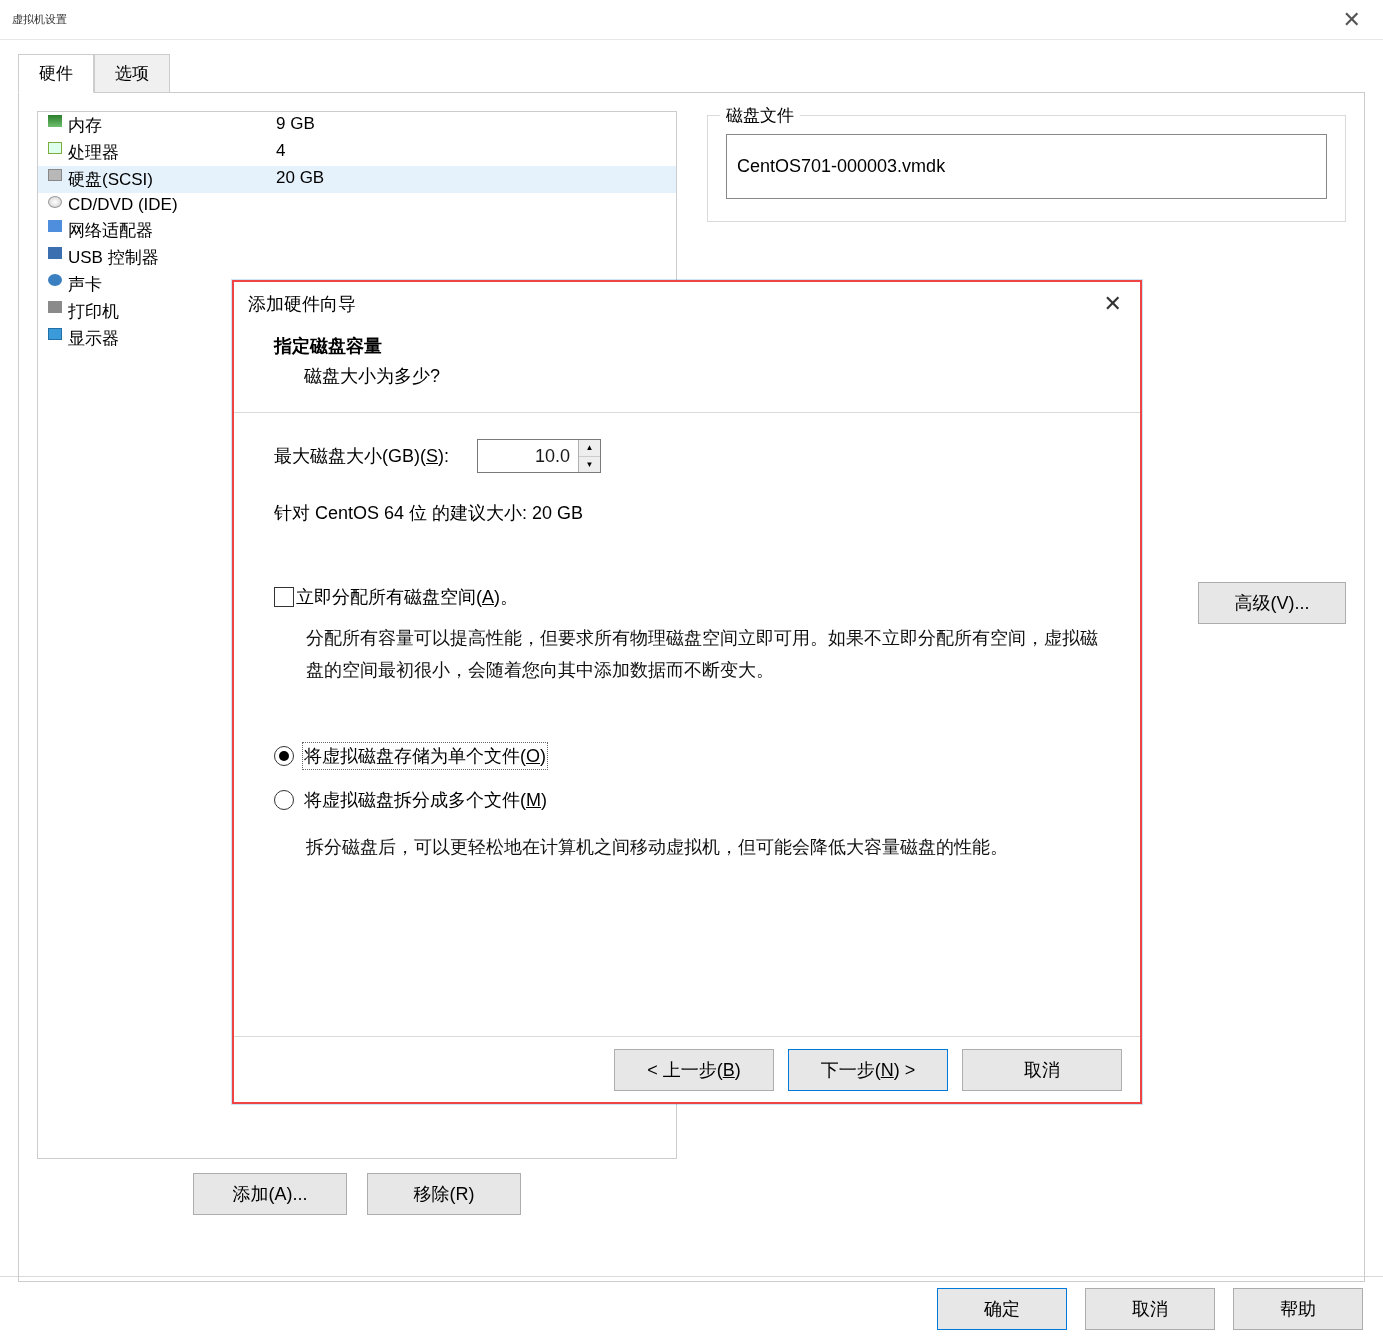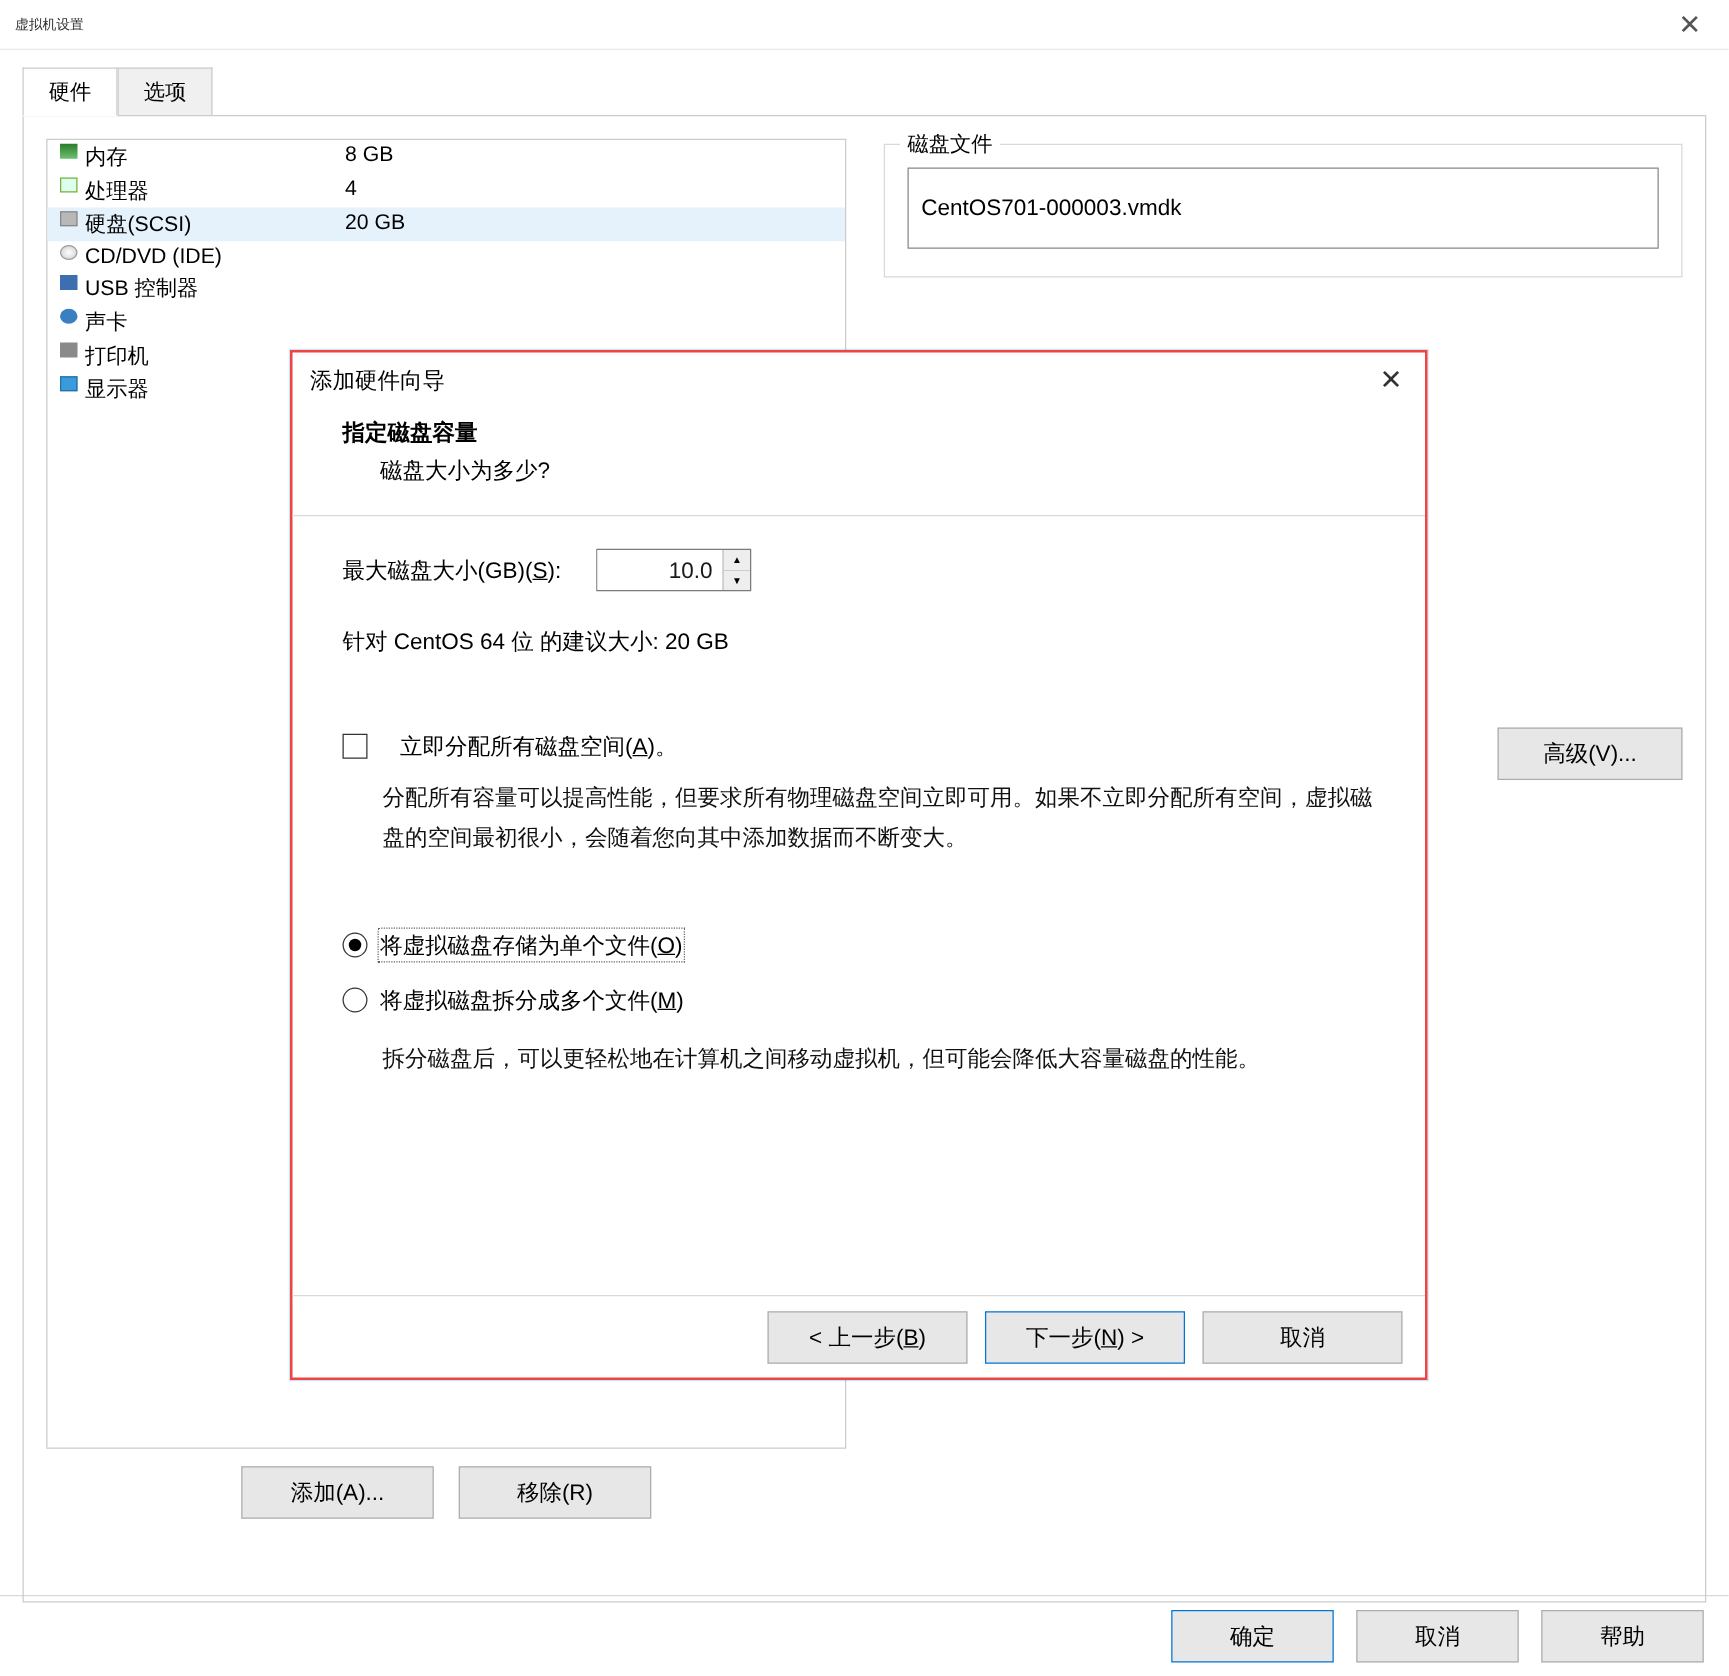--- a/index.html
+++ b/index.html
@@ -228,21 +228,21 @@
       justify-content: center;
       font-size: 8px;
       cursor: pointer;
       border-bottom: 1px solid #ccc;
     }
     .spinner-btns div:last-child { border-bottom: none; }
     .rec-line { margin-bottom: 60px; }
     .chk-row {
       display: flex;
       align-items: center;
-      gap: 26px;
+      gap: 2px;
       margin-bottom: 14px;
     }
     .chk {
       width: 20px; height: 20px;
       border: 1px solid #333;
       background: #fff;
       cursor: pointer;
     }
     .desc-text {
       padding-left: 32px;
@@ -311,41 +311,48 @@
   <div class="tab-content-border">
 
     <div class="left-panel">
       <div class="device-list-box">
         <div id="device-rows">
             <div class="device-row">
               <span class="dev-icon">
                 <span class="ic ic-mem"></span>
               </span>
               <span class="dev-name">内存</span>
-              <span class="dev-summary">8 GB</span>
+              <span class="dev-summary">9 GB</span>
             </div>
             <div class="device-row">
               <span class="dev-icon">
                 <span class="ic ic-cpu"></span>
               </span>
               <span class="dev-name">处理器</span>
               <span class="dev-summary">4</span>
             </div>
             <div class="device-row selected">
               <span class="dev-icon">
                 <span class="ic ic-hd"></span>
               </span>
               <span class="dev-name">硬盘(SCSI)</span>
               <span class="dev-summary">20 GB</span>
             </div>
             <div class="device-row">
               <span class="dev-icon">
                 <span class="ic ic-cd"></span>
               </span>
               <span class="dev-name">CD/DVD (IDE)</span>
+              <span class="dev-summary"></span>
+            </div>
+            <div class="device-row">
+              <span class="dev-icon">
+                <span class="ic ic-net"></span>
+              </span>
+              <span class="dev-name">网络适配器</span>
               <span class="dev-summary"></span>
             </div>
             <div class="device-row">
               <span class="dev-icon">
                 <span class="ic ic-usb"></span>
               </span>
               <span class="dev-name">USB 控制器</span>
               <span class="dev-summary"></span>
             </div>
             <div class="device-row">

